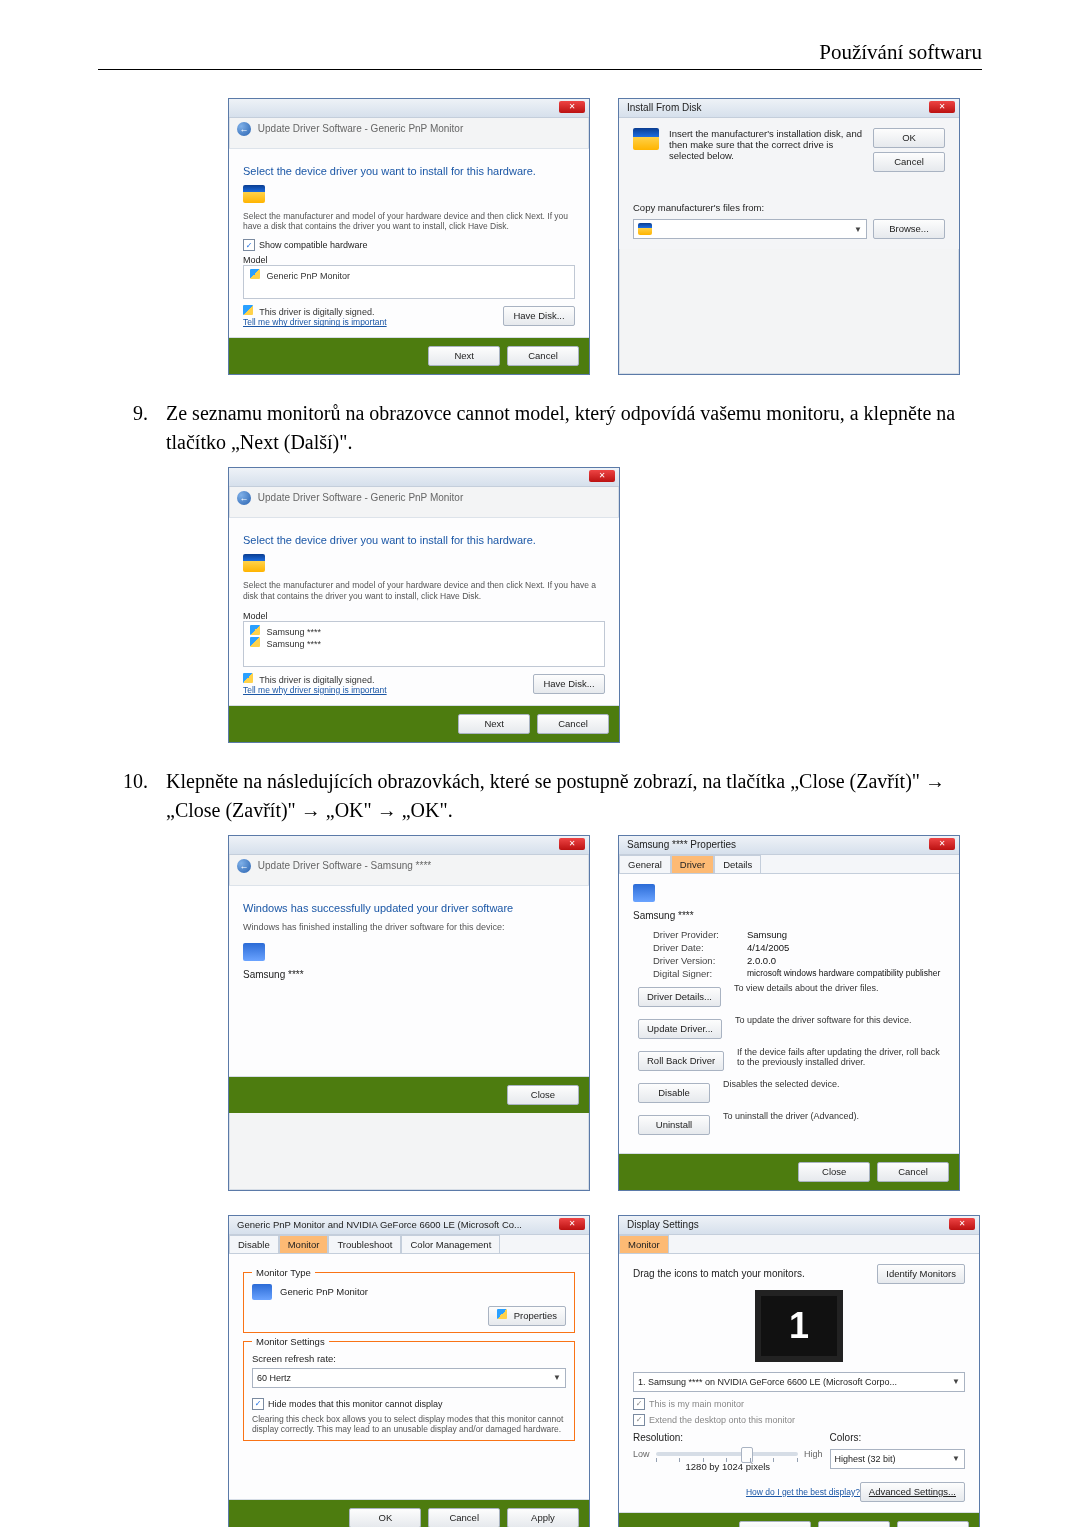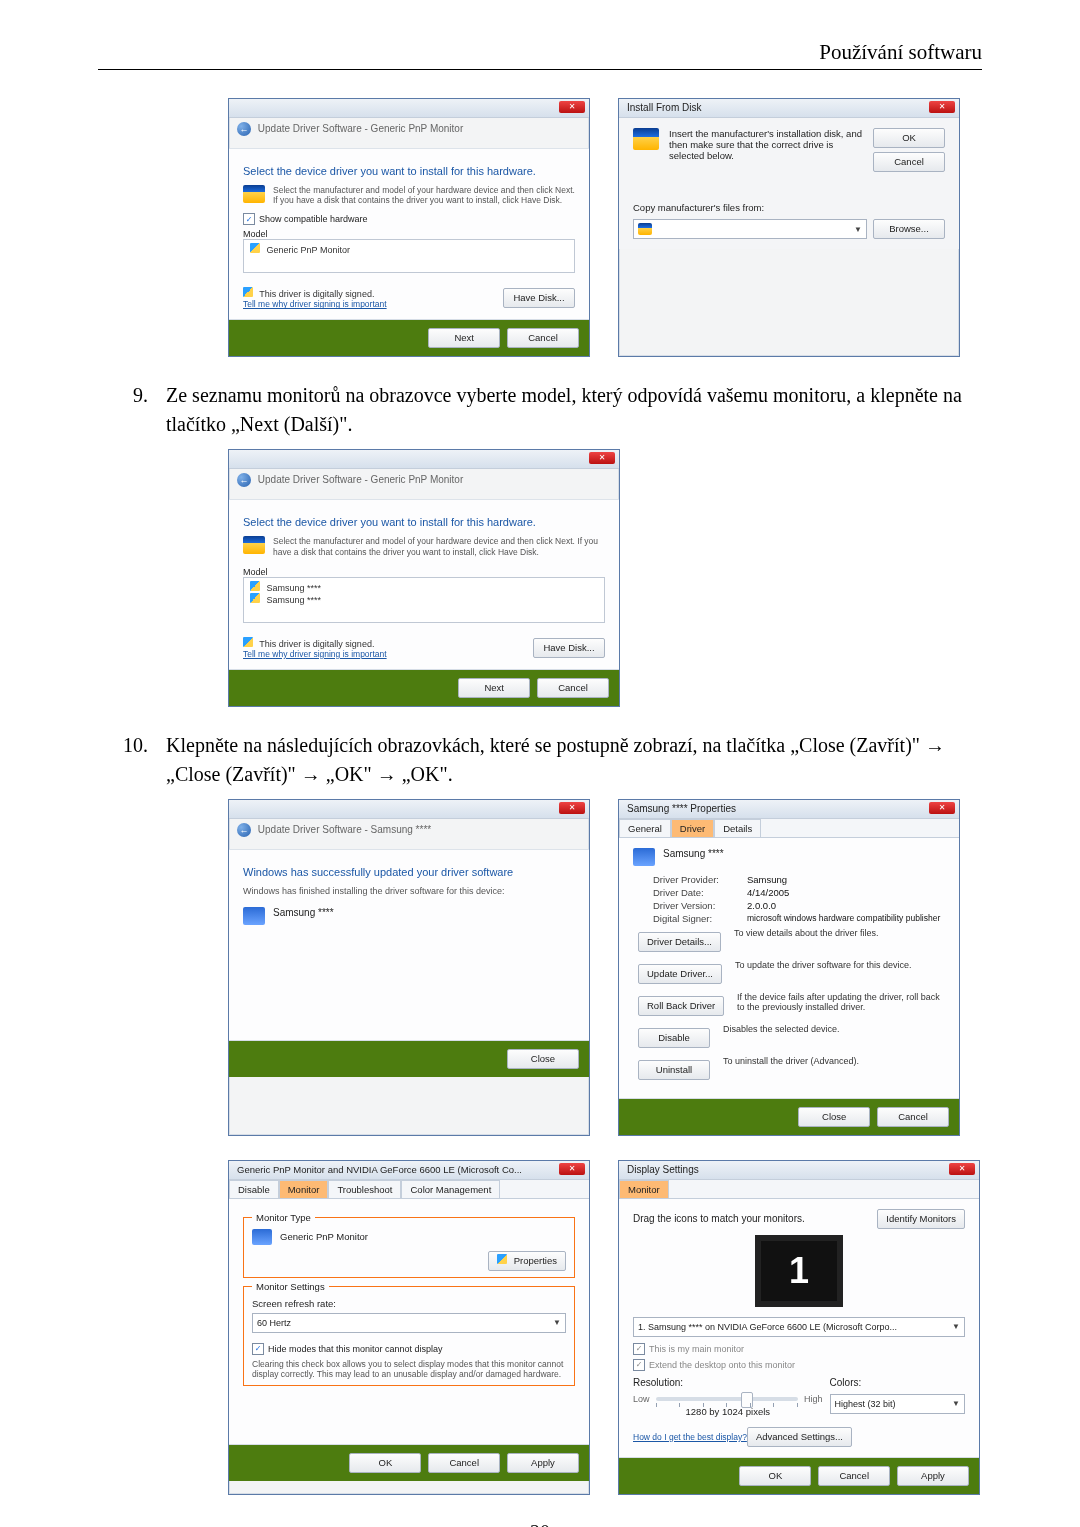--- a/index.html
+++ b/index.html
@@ -70,41 +70,41 @@
     width: 14px; height: 14px;
     border-radius: 50%;
     background: radial-gradient(circle at 30% 30%, #7fb0e8, #2862b0);
     color: #fff;
     text-align: center;
     line-height: 14px;
     font-size: 9px;
     margin-right: 4px;
   }
   .blue-head { color: #1b57a6; font-size: 11px; margin: 6px 0 8px 0; }
-  .hint-block { display: flex; gap: 8px; margin-bottom: 8px; }
+  .hint-block { display: flex; gap: 8px; margin-bottom: 8px; flex-direction: column; }
   .disk-icon {
     width: 22px; height: 18px;
     background: linear-gradient(#0a3d91,#1d6de0 40%,#ffd24a 40%,#ffb400);
     border-radius: 2px;
     flex: none;
   }
   .hint-text { color: #555; font-size: 8.5px; line-height: 1.2; }
   .chk { display: flex; align-items: center; gap: 4px; font-size: 9px; margin: 4px 0; }
   .chk .box { width: 10px; height: 10px; border: 1px solid #7a8aa0; background: #fff; display: flex; align-items: center; justify-content: center; color:#1d6de0; font-size:8px; }
   .list-box {
     border: 1px solid #c0c8d4;
     background: #fff;
     height: 26px;
     padding: 3px 6px;
     font-size: 9px;
     color: #333;
   }
   .list-box.taller { height: 38px; }
   .shield { display:inline-block; width:10px; height:10px; background: linear-gradient(135deg,#2aa0ff 50%,#ffd24a 50%); border-radius:1px; margin-right:4px; }
-  .signed-row { font-size: 9px; color: #333; display:flex; align-items:center; justify-content:space-between; margin-top:14px; }
+  .signed-row { font-size: 9px; color: #333; display:flex; align-items:center; justify-content:space-between; margin-top:6px; }
   .link { color: #1b57a6; text-decoration: underline; font-size: 8.5px; }
   .btn {
     display: inline-block;
     min-width: 54px;
     height: 18px;
     line-height: 18px;
     font-size: 9.5px;
     text-align: center;
     background: linear-gradient(#fdfdfd,#e6e9ed);
     border: 1px solid #a9b3c2;
@@ -238,21 +238,21 @@
           </div>
           <span class="btn">Browse...</span>
         </div>
       </div>
     </div>
   </div>
 
   <ol class="steps">
     <li>
       <div class="num">9.</div>
-      <div class="txt">Ze seznamu monitorů na obrazovce vyberte model, který odpovídá vašemu monitoru, a klepněte na tlačítko „Next (Další)".</div>
+      <div class="txt">Ze seznamu monitorů na obrazovce cannot model, který odpovídá vašemu monitoru, a klepněte na tlačítko „Next (Další)".</div>
     </li>
   </ol>
 
   <div class="figrow-single">
     <div class="dialog" style="width:390px;">
       <div class="titlebar">
           <div class="close-x">✕</div>
         </div>
       <div class="breadcrumb">
         <span class="back-arrow">←</span>
@@ -475,21 +475,21 @@
             <div style="text-align:center;font-size:9.5px;">1280 by 1024 pixels</div>
           </div>
           <div style="flex:1;">
             <div>Colors:</div>
             <div class="combo" style="margin-top:6px;">
               <span>Highest (32 bit)</span>
               <span class="caret">▼</span>
             </div>
           </div>
         </div>
-        <div style="display:flex;justify-content:flex-start;align-items:center;margin-top:10px;">
+        <div style="display:flex;justify-content:flex-end;align-items:center;margin-top:10px;text-decoration:underline;">
           <span class="link">How do I get the best display?</span>
           <span class="btn">Advanced Settings...</span>
         </div>
       </div>
       <div class="btn-row">
         <span class="btn">OK</span>
         <span class="btn">Cancel</span>
         <span class="btn">Apply</span>
       </div>
     </div>

